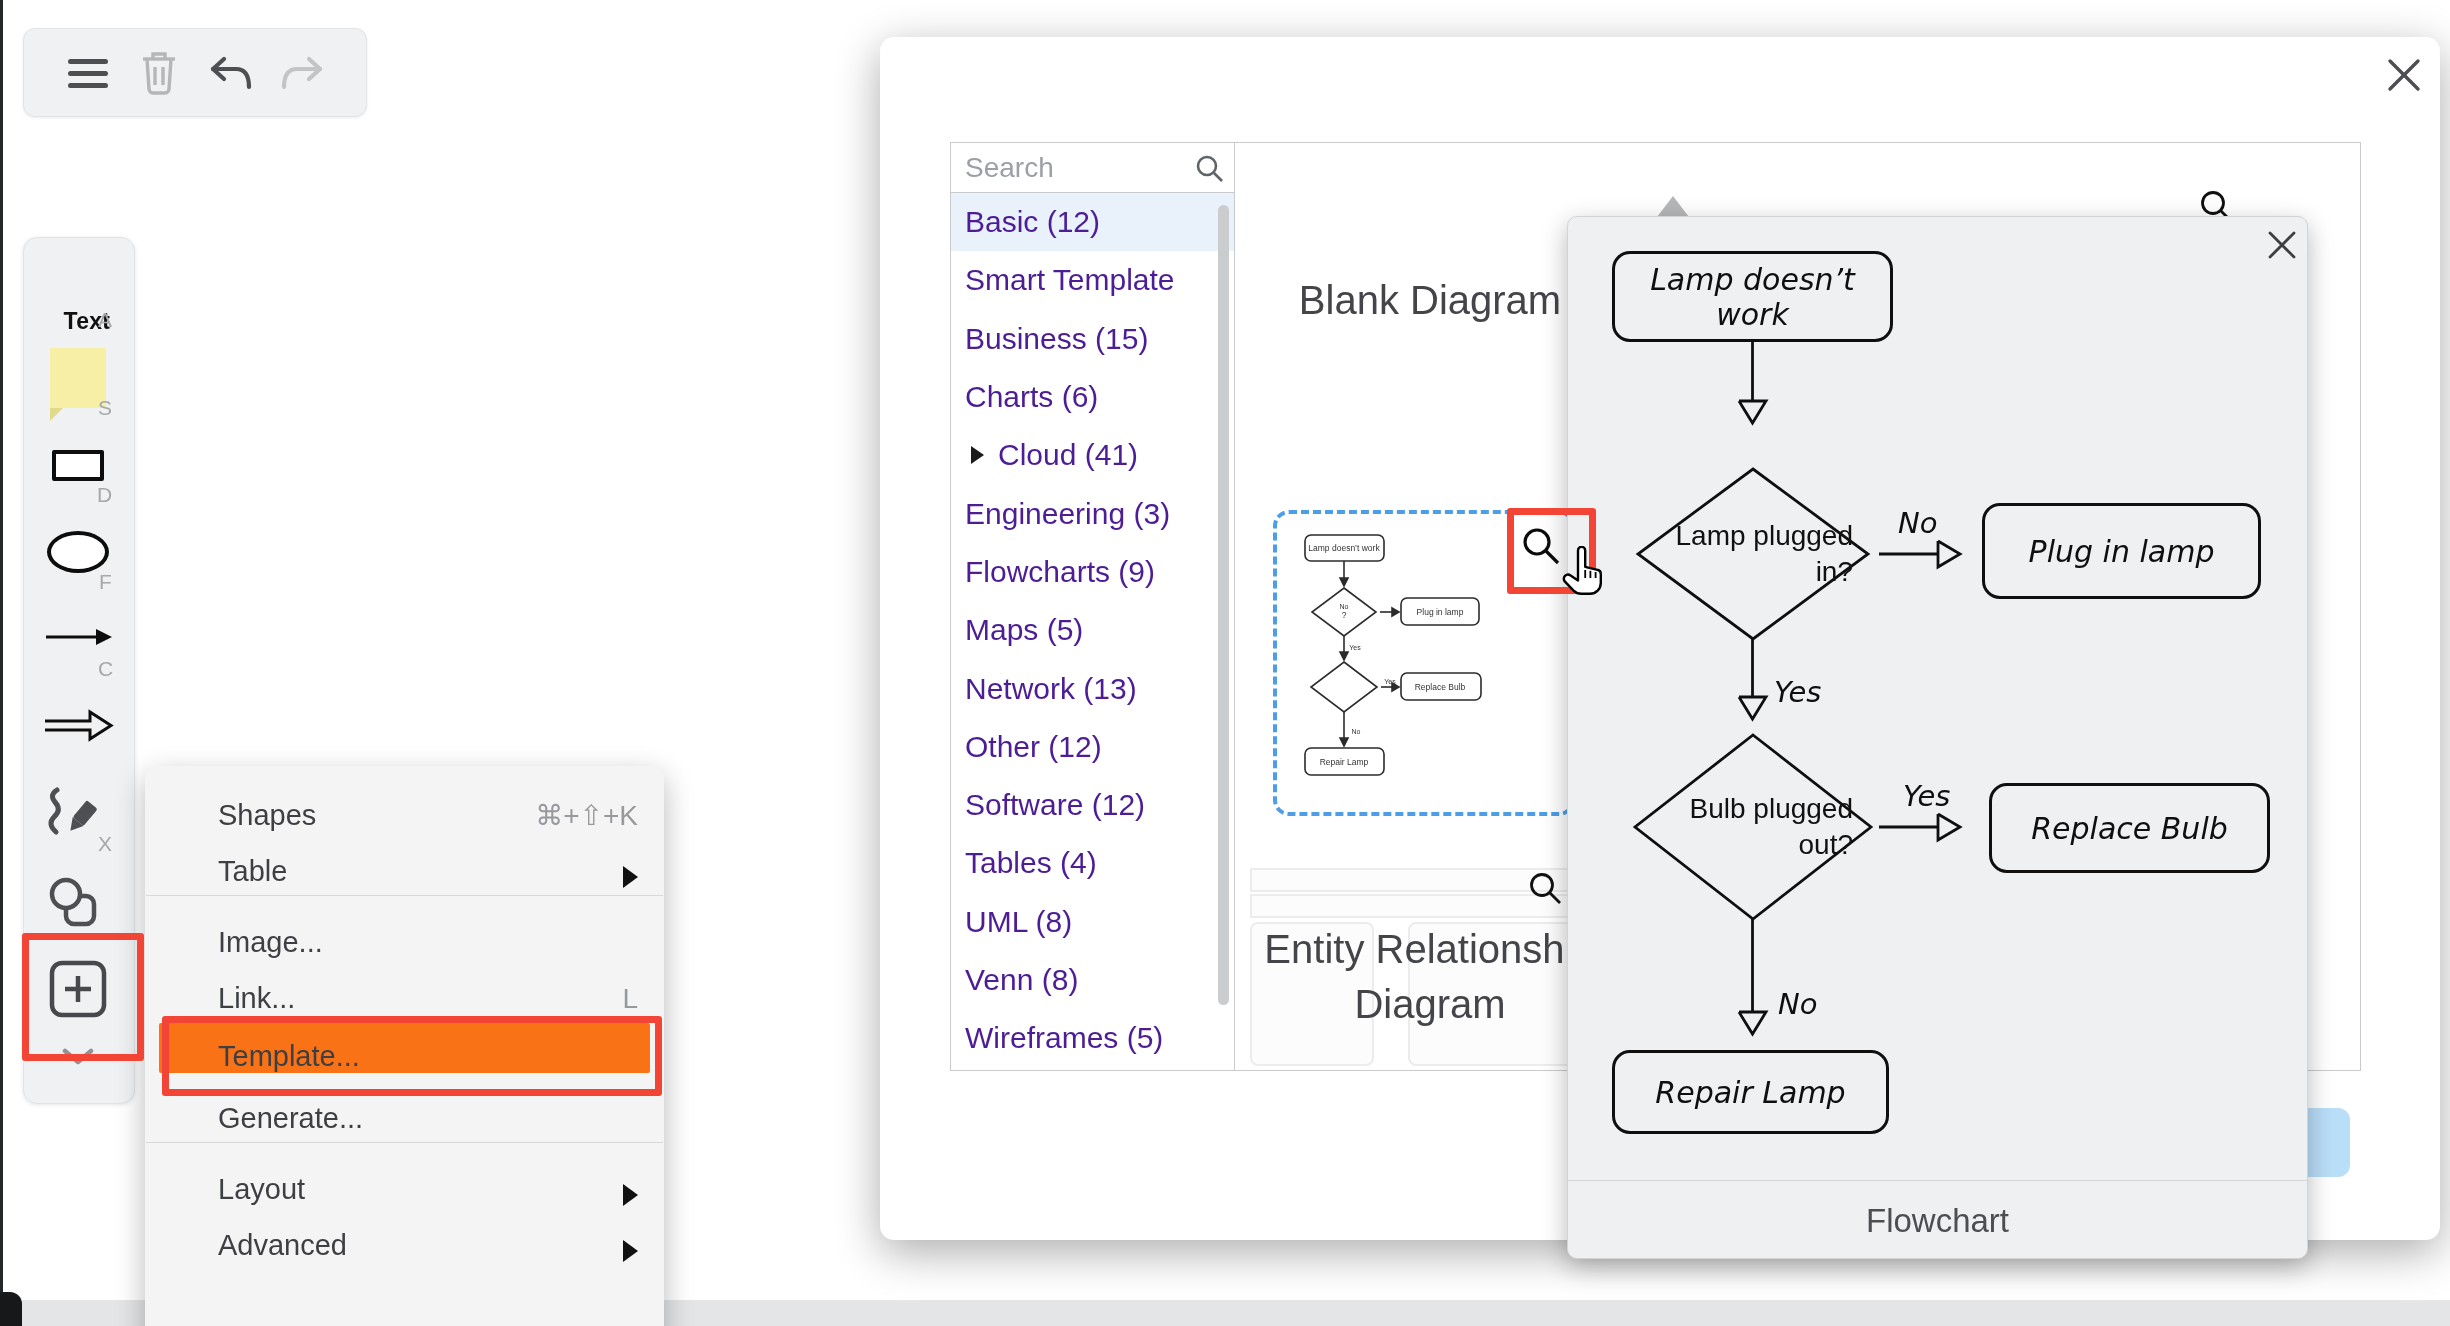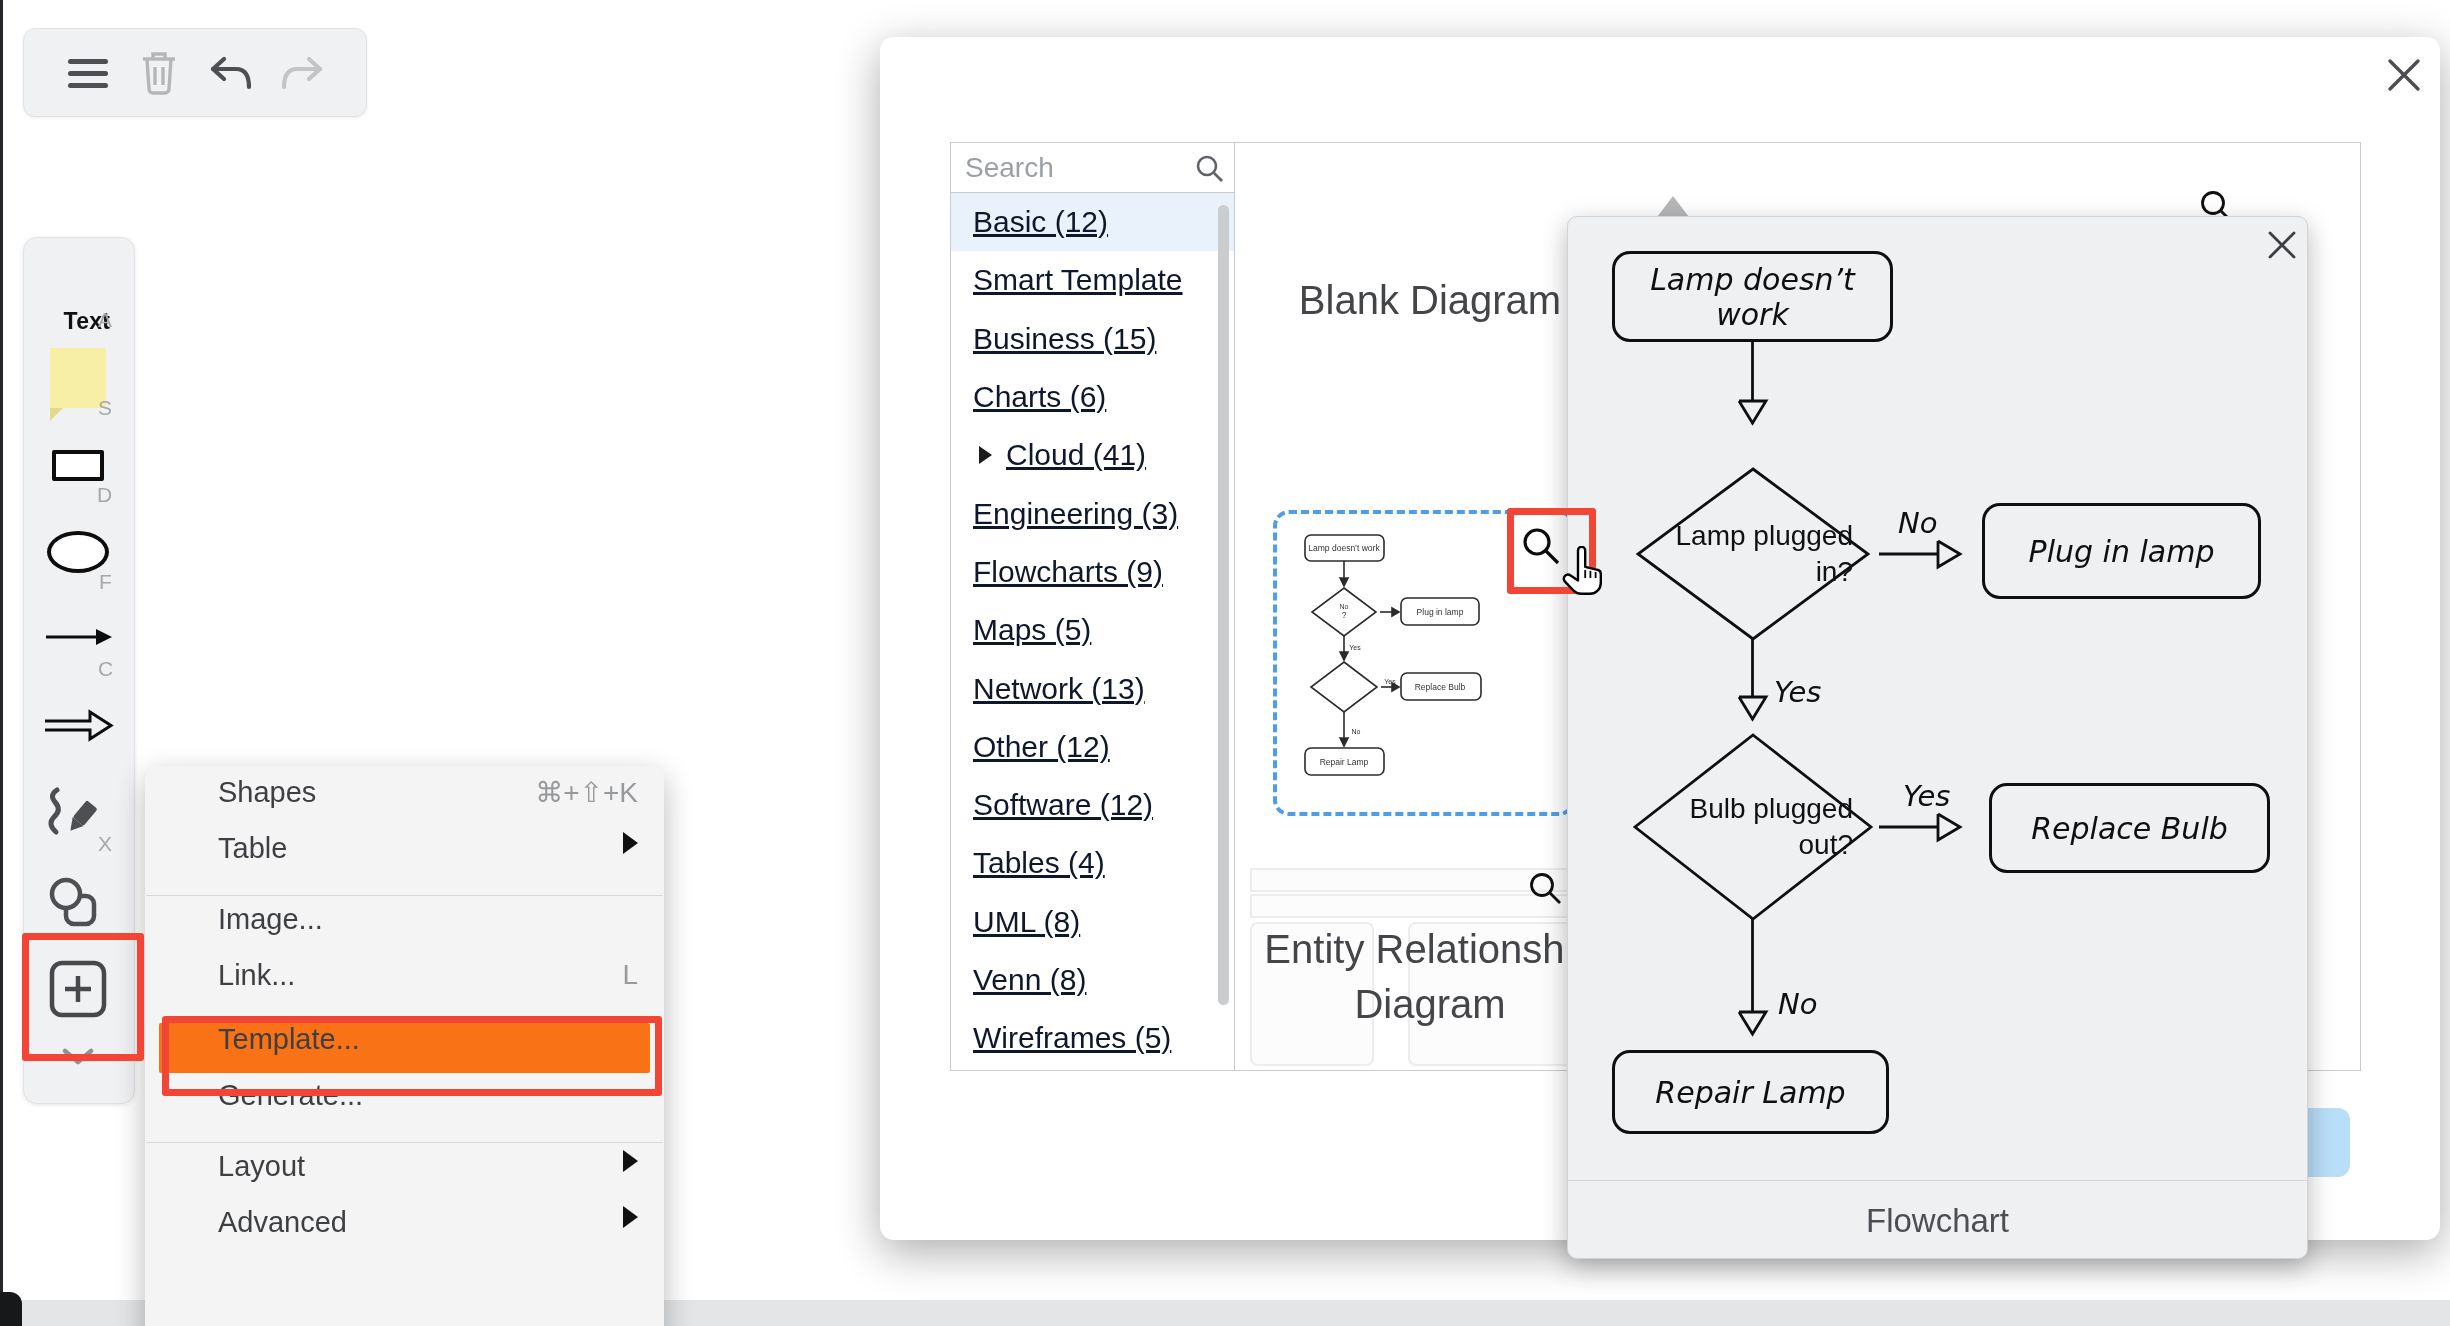--- a/index.html
+++ b/index.html
@@ -25,21 +25,21 @@
   .sticky{position:absolute;left:50px;top:348px;width:56px;height:60px;background:#f8efa6;}
   .sticky .fold{position:absolute;left:0;bottom:0;width:0;height:0;
     border-left:13px solid #e3d98c;border-top:13px solid transparent;transform:rotate(90deg);transform-origin:bottom left;}
   .rect-tool{position:absolute;left:52px;top:450px;width:52px;height:31px;background:#fff;border:4px solid #0d0d0d;border-radius:2px;box-sizing:border-box;}
   .ellipse-tool{position:absolute;left:47px;top:531px;width:62px;height:42px;background:#fff;border:4px solid #0d0d0d;border-radius:50%;box-sizing:border-box;}
   .abs{position:absolute;}
 
   
   .context-menu{position:absolute;left:145px;top:766px;width:519px;height:600px;background:#f4f4f5;
     border-radius:12px;box-shadow:0 10px 30px rgba(0,0,0,.28);padding-top:10px;box-sizing:border-box;}
-  .menu-item{position:relative;height:56px;display:flex;align-items:flex-start;padding:0 26px 0 73px;
+  .menu-item{position:relative;height:56px;display:flex;align-items:flex-end;padding:0 26px 0 73px;
     font-size:29px;color:#3d3f42;}
   .menu-item .mi-shortcut{margin-left:auto;color:#97999c;font-size:28px;}
   .menu-sep{height:1px;background:#d7d8d9;margin:7px 1px;}
   .menu-item.highlight{margin:8px 14px 0 14px;padding:0 12px 0 59px;background:#f97316;border-radius:2px;height:50px;}
   .submenu-arrow{margin-left:auto;width:0;height:0;border-top:11px solid transparent;border-bottom:11px solid transparent;
     border-left:15px solid #111;}
 
   
   .red-box{position:absolute;border:7px solid #f24536;border-radius:3px;z-index:100;pointer-events:none;}
 
@@ -48,21 +48,21 @@
     box-shadow:0 12px 45px rgba(0,0,0,.33);}
   .dlg-close{position:absolute;left:1507px;top:21px;width:34px;height:34px;cursor:pointer;}
   .tmpl-box{position:absolute;left:70px;top:105px;width:1411px;height:929px;border:1px solid #c9cacc;box-sizing:border-box;overflow:hidden;background:#fff;}
   .cat-col{position:absolute;left:0;top:0;width:284px;height:100%;border-right:1px solid #c9cacc;box-sizing:border-box;}
   .search-row{position:relative;height:50px;border-bottom:1px solid #c9cacc;box-sizing:border-box;}
   .search-row input{position:absolute;left:0;top:0;width:100%;height:100%;border:none;outline:none;
     font-size:28px;color:#333;padding:0 46px 0 14px;box-sizing:border-box;font-family:"Liberation Sans",sans-serif;}
   .search-row input::placeholder{color:#9aa0a6;}
   .search-ico{position:absolute;right:10px;top:10px;}
   .cat-list{position:absolute;left:0;top:50px;width:100%;bottom:0;}
-  .cat-item{height:58.3px;display:flex;align-items:center;padding-left:22px;font-size:30px;color:#0f172a;text-decoration:underline;}
+  .cat-item{height:58.3px;display:flex;align-items:center;padding-left:14px;font-size:30px;color:#4c1d95;}
   .cat-item.selected{background:#e9f1fb;}
   .expand-arrow{width:0;height:0;border-top:9px solid transparent;border-bottom:9px solid transparent;
     border-left:13px solid #1a1a1a;margin:0 14px 0 6px;}
   .cat-scrollbar{position:absolute;right:5px;top:62px;width:11px;height:800px;background:#cbccce;border-radius:6px;}
 
   
   .cell-title{position:absolute;text-align:center;color:#434549;font-size:40px;line-height:55px;}
   .dashed-sel{position:absolute;left:1273px;top:510px;width:302px;height:306px;border:4px dashed #4d9de9;border-radius:16px;box-sizing:border-box;z-index:10;}
   .er-faint{position:absolute;border:2px solid #ececec;background:#fcfcfc;}
 

